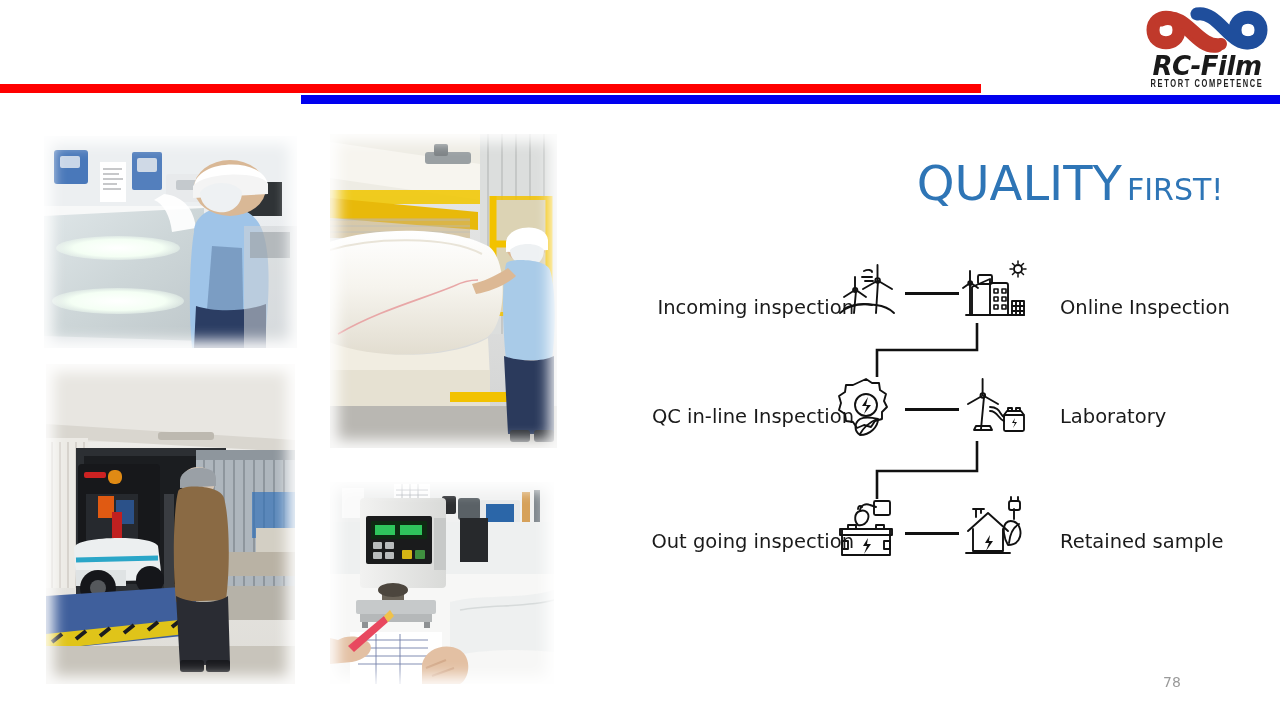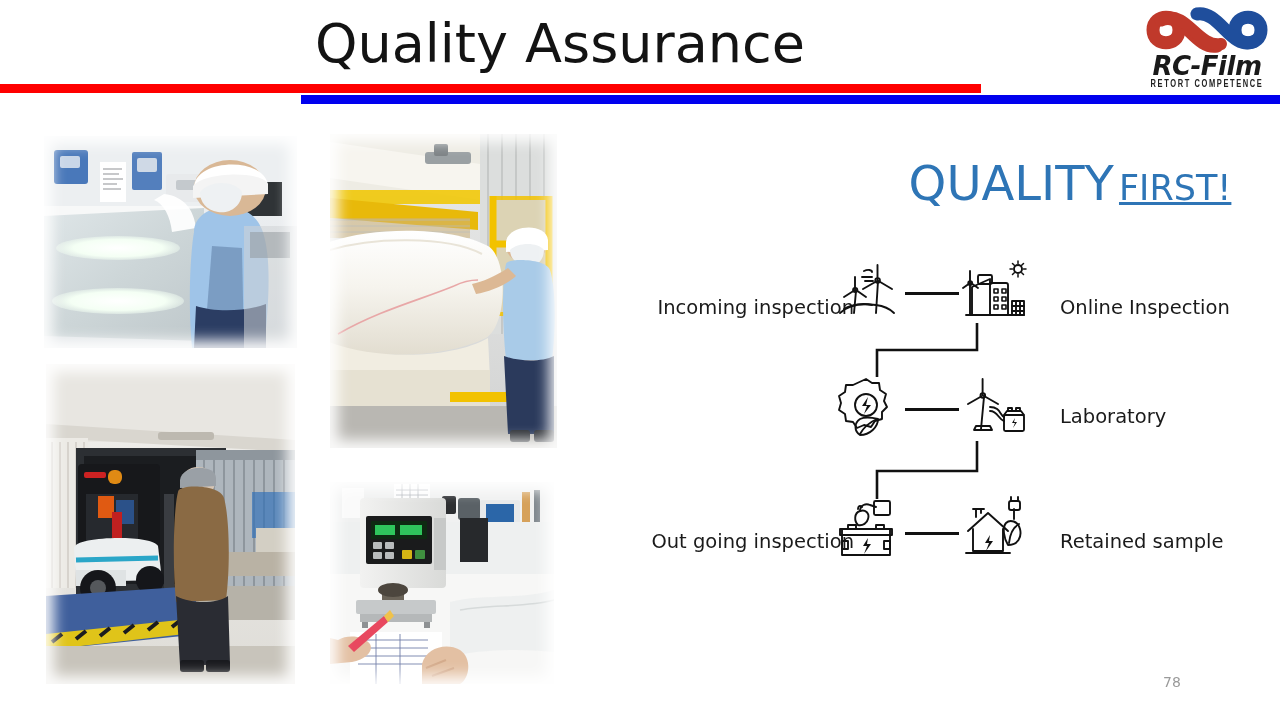--- a/index.html
+++ b/index.html
@@ -54,21 +54,21 @@
   #photo-3{left:46px;top:364px;width:249px;height:320px;}
   #photo-4{left:330px;top:482px;width:224px;height:202px;}
 
   
   .quality-first{
     position:absolute;left:900px;top:155px;width:340px;height:56px;
     text-align:center;color:#2E75B6;white-space:nowrap;
     font-family:"DejaVu Sans", sans-serif;font-weight:400;
   }
   .quality-first .w1{font-size:48px;}
-  .quality-first .w2{font-size:35px;text-decoration:underline;}
+  .quality-first .w2{font-size:30px;}
 
   
   .diagram{position:absolute;left:560px;top:245px;width:700px;height:340px;}
   .row-label{
     position:absolute;height:30px;line-height:30px;white-space:nowrap;
     font-family:"DejaVu Sans", sans-serif;font-size:19.5px;color:#1a1a1a;
   }
   .lbl-incoming{left:48px;top:48px;width:246px;text-align:right;}
   .lbl-online  {left:500px;top:48px;width:240px;text-align:left;}
   .lbl-qc      {left:42px;top:157px;width:252px;text-align:right;}
@@ -99,21 +99,20 @@
   .page-number{
     position:absolute;left:1142px;top:674px;width:60px;text-align:center;
     font-family:"DejaVu Sans", sans-serif;font-size:14px;color:#9a9a9a;
   }
 </style>
 </head>
 <body>
 
 <div class="slide">
 
-  <div class="title">Quality Assurance</div>
   <div class="rule-red"></div>
   <div class="rule-blue"></div>
 
   <div class="logo">
     <svg viewBox="0 0 136 56" width="136" height="56" aria-hidden="true">
       <g fill="none" stroke-linecap="round">
         <path d="M40 28 C40 11, 14 11, 14 28 C14 45, 40 45, 40 28 Z" stroke="#C0392B" stroke-width="13"></path>
         <path d="M96 28 C96 11, 122 11, 122 28 C122 45, 96 45, 96 28 Z" stroke="#1F4E9C" stroke-width="13"></path>
         <path d="M22 18 C44 8, 56 48, 78 44" stroke="#C0392B" stroke-width="13"></path>
         <path d="M58 12 C80 8, 92 48, 114 40" stroke="#1F4E9C" stroke-width="13"></path>
@@ -415,20 +414,21 @@
         </g>
       </svg>
     </div>
 
     <div class="sconn" id="conn-1">
       <svg viewBox="0 0 150 54" fill="none" stroke="#111" stroke-width="2.6" stroke-linecap="square">
         <path d="M117 0 V27 H17 V54"></path>
       </svg>
     </div>
 
+    <div class="row-label lbl-qc">QC in-line Inspection</div>
     <div class="row-label lbl-lab">Laboratory</div>
 
     <div class="icon-box" id="ic-r2c1">
       <svg viewBox="0 0 68 68" fill="none" stroke="#111" stroke-width="1.9" stroke-linecap="round" stroke-linejoin="round">
         <path d="M34 6 l6 4 h7 l1 7 6 4 -2 7 3 6 -5 5 0 7 -7 2 -4 6 -7 -2 -7 3 -4 -6 -7 -1 -1 -7 -6 -4 2 -7 -2 -7 6 -4 1 -7 7 0 z"></path>
         <circle cx="34" cy="32" r="11"></circle>
         <path d="M36 24 l-6 9 h5 l-3 8 7 -9 h-5 z" fill="#111" stroke="none"></path>
         <path d="M28 46 C22 50 22 58 28 62 C38 62 46 54 46 46 C38 44 32 44 28 46 Z"></path>
         <path d="M28 61 C32 54 38 49 45 46"></path>
       </svg>

